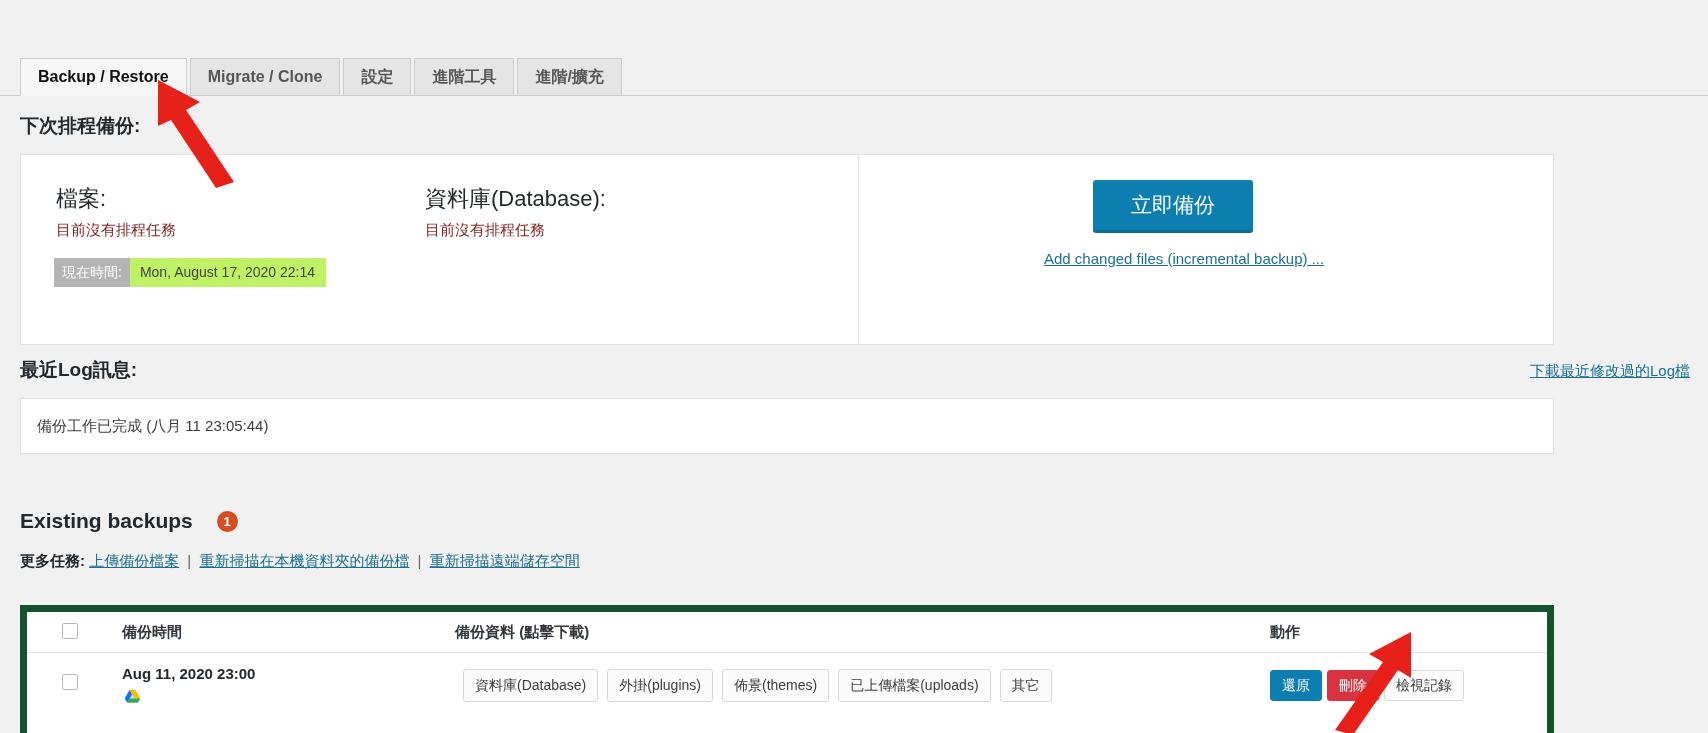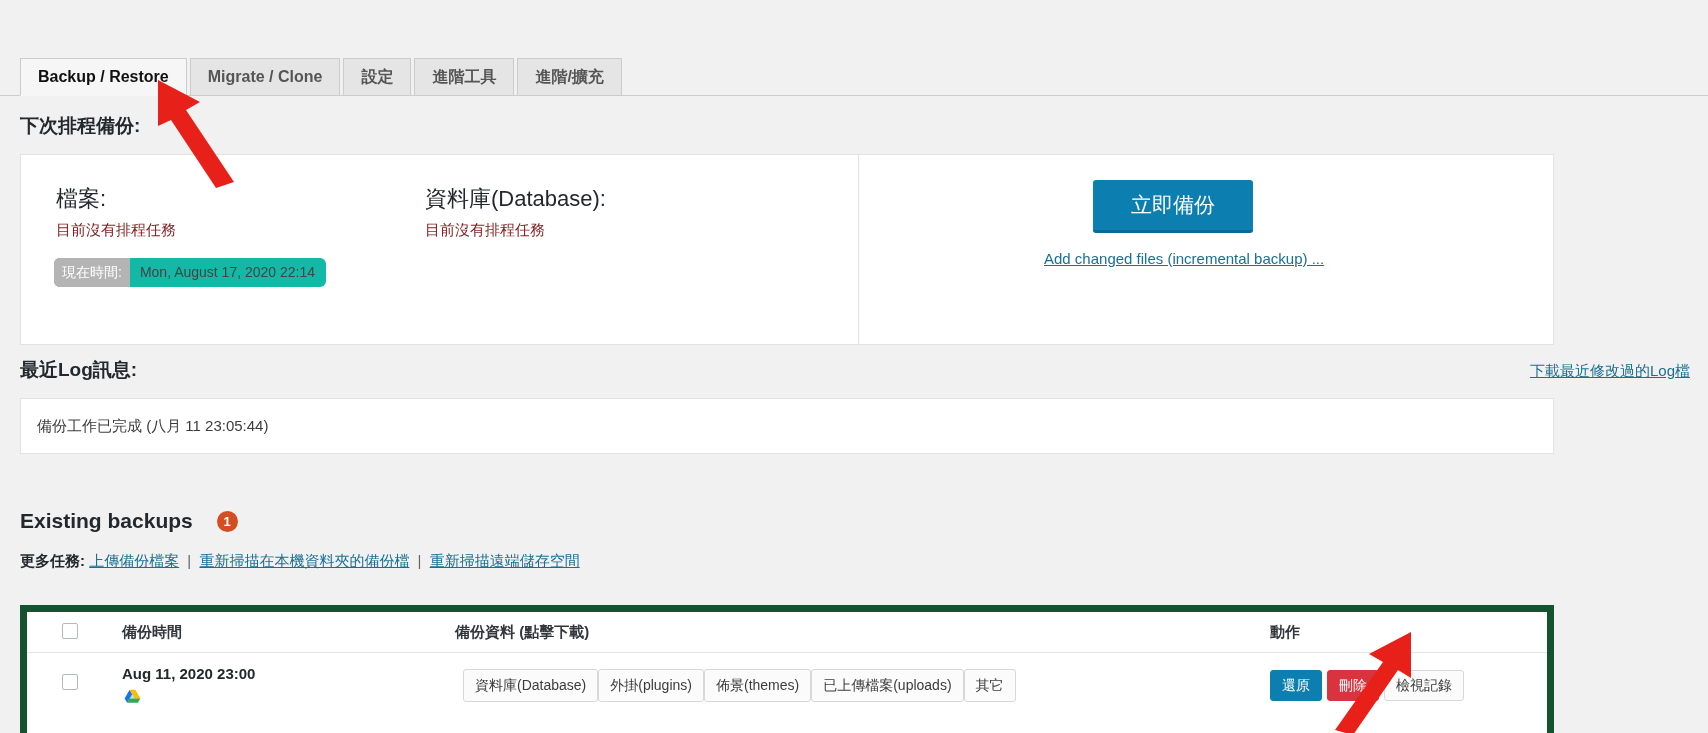--- a/index.html
+++ b/index.html
@@ -96,22 +96,22 @@
     font-size: 15px;
     color: #7f1d1d;
     line-height: 20px;
     white-space: nowrap;
   }
 
   .time-wrap {
     position: absolute;
     display: flex;
     align-items: stretch;
-    background: #14b8a6;
-    border-radius: 6px;
+    background: #bef264;
+    border-radius: 0;
     overflow: hidden;
     font-size: 14px;
     line-height: 20px;
   }
   .time-label {
     background: #b4b4b4;
     color: #fff;
     padding: 4px 8px 5px 8px;
     white-space: nowrap;
   }
@@ -249,20 +249,21 @@
     white-space: nowrap;
   }
   .gdrive-icon {
     position: absolute;
     width: 17px;
     height: 15px;
   }
   .entities {
     position: absolute;
     display: flex;
+    gap: 9px;
     align-items: center;
     padding-left: 8px;
   }
   .ent-btn {
     background: #fbfbfb;
     border: 1px solid #d8d8d8;
     border-radius: 3px;
     color: #3c3c3c;
     font-size: 14px;
     line-height: 18px;

